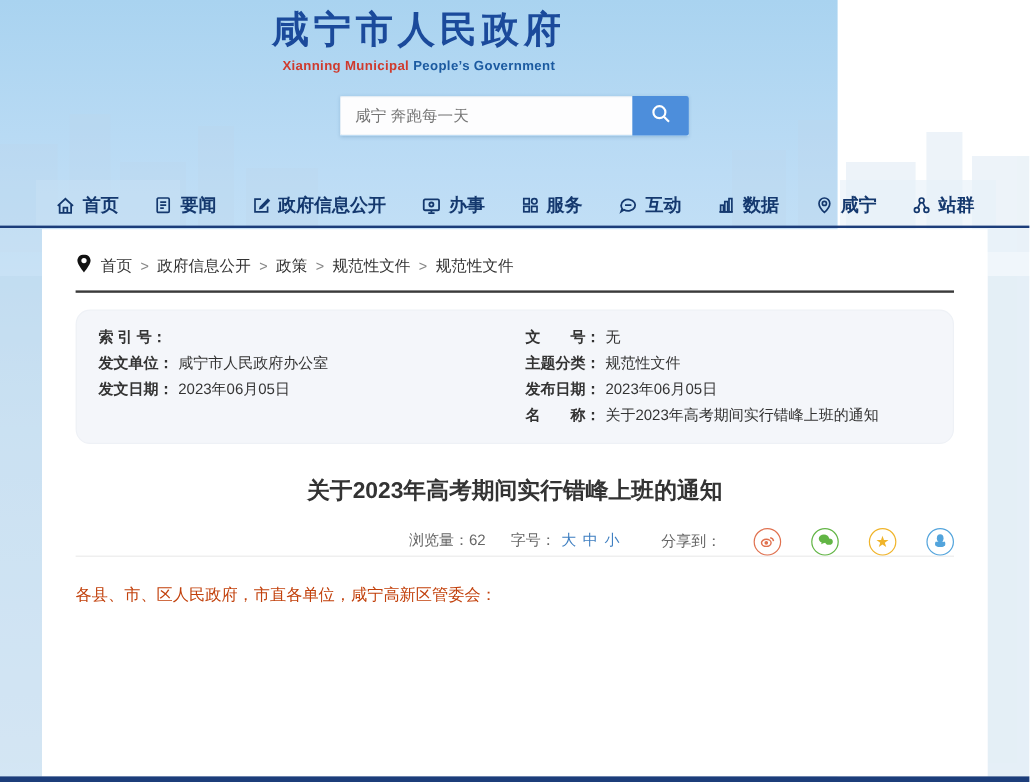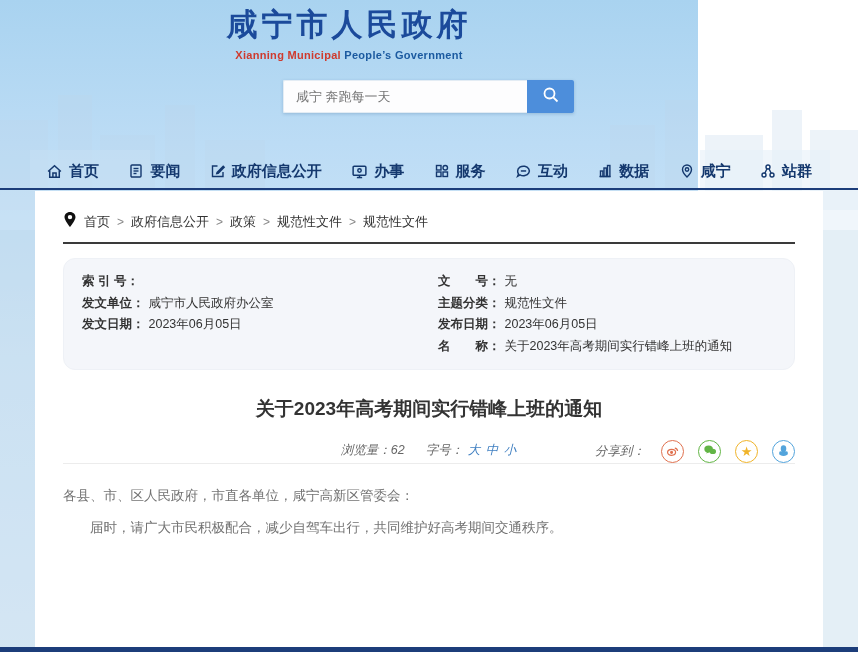--- a/index.html
+++ b/index.html
@@ -49,33 +49,33 @@
   .doc-info { margin-top:14px; background:#f4f6fa; border:1px solid #eef1f6; border-radius:12px;
     display:flex; padding:12px 0 12px 18px; }
   .doc-col { width:50%; }
   .doc-row { display:flex; font-size:12.5px; line-height:21.5px; color:#333; }
   .doc-label { font-weight:bold; white-space:pre; }
   .doc-value { margin-left:4px; }
 
   
   .article-title { margin-top:26px; text-align:center; font-size:19px; font-weight:bold; color:#333; }
   .meta-row { position:relative; margin-top:18px; height:24px; font-size:12.5px; color:#666;
-    border-bottom:1px solid #ececec; padding-bottom:6px;font-style:italic; }
+    border-bottom:1px solid #ececec; padding-bottom:6px; }
   .meta-center { position:absolute; left:0; right:0; text-align:center; top:2px; }
   .size-link { color:#3f7fc1; cursor:pointer; margin:0 1px; }
-  .share { position:absolute; right:0; top:0; display:flex; align-items:center; gap:14px;margin-left:31px; }
+  .share { position:absolute; right:0; top:0; display:flex; align-items:center; gap:25px;margin-left:31px; }
   .share-label { color:#666; font-size:12.5px; margin-right:2px; }
   .share-ico { width:23px; height:23px; border-radius:50%; display:flex; align-items:center;
     justify-content:center; cursor:pointer; background:#fff; }
   .ico-weibo { border:1.5px solid #e0714f; }
   .ico-wechat { border:1.5px solid #62b545; }
   .ico-star { border:1.5px solid #f0b42a; color:#f0b42a; font-size:13px; }
   .ico-qq { border:1.5px solid #53a4dc; }
 
-  .article-body { margin-top:16px; font-size:13.5px; color:#737373; line-height:32px; text-align:justify; }
+  .article-body { margin-top:16px; font-size:13.5px; color:#c2410c; line-height:32px; text-align:justify; }
   .para-indent { text-indent:2em; }
 
   .bottom-bar { position:absolute; left:0; bottom:0; width:858px; height:5px; background:#1c3d7a; }
 </style>
 </head>
 <body>
 
 <div class="page">
 
   <svg class="skyline" viewBox="0 0 858 652" preserveAspectRatio="none">
@@ -308,20 +308,19 @@
                   <ellipse cx="7" cy="10.2" rx="4.2" ry="2.6"></ellipse>
                   <ellipse cx="3.4" cy="9.8" rx="1" ry="2"></ellipse>
                   <ellipse cx="10.6" cy="9.8" rx="1" ry="2"></ellipse>
                 </svg></span>
           </span>
         </div>
       </div>
 
       <div class="article-body">
         <p>各县、市、区人民政府，市直各单位，咸宁高新区管委会：</p>
-        <p class="para-indent">届时，请广大市民积极配合，减少自驾车出行，共同维护好高考期间交通秩序。</p>
       </div>
 
     </div>
   </div>
 
   <div class="bottom-bar"></div>
 </div>
 
 </body></html>

